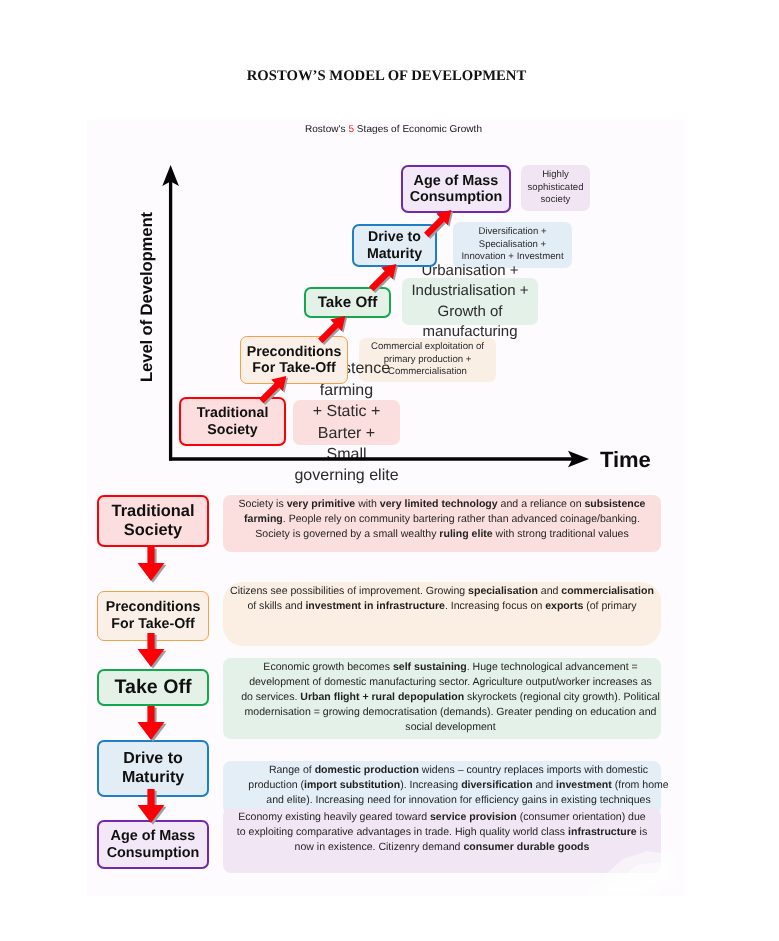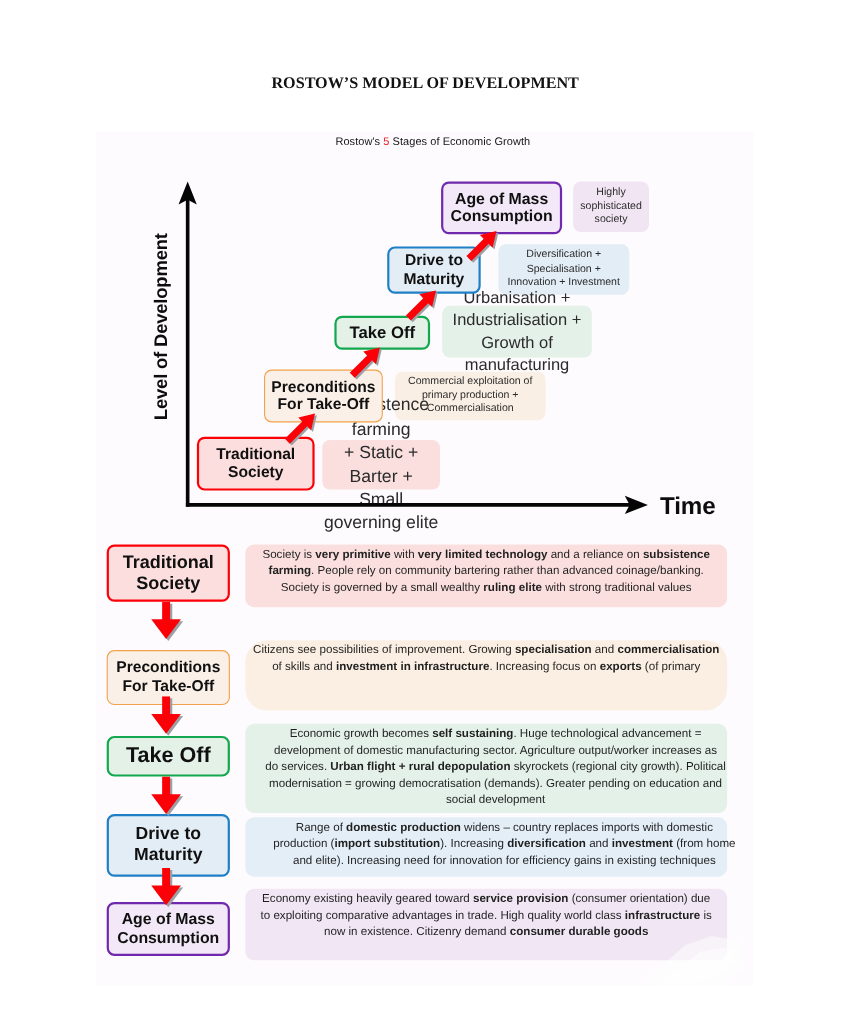--- a/index.html
+++ b/index.html
@@ -245,21 +245,21 @@
           <path class="ared" d="M 10.4 0 L 17.6 0 L 17.6 16.0 L 27.5 16.0 L 14.0 34.0 L 0.5 16.0 L 10.4 16.0 Z"></path>
         </svg>
       </div>
       <div class="srow" style="top:0;">
         <div class="sbox s-drive" style="top:245px;height:57px;font-size:16.0px;">
           <div>
             <div>Drive to</div>
             <div>Maturity</div>
           </div>
         </div>
-        <div class="stext t-drive" style="top:248px;height:54px;padding-left:44px;">
+        <div class="stext t-drive" style="top:266px;height:54px;padding-left:44px;">
             <div>
               <div class="pline"><span>Range of </span><b>domestic production</b><span> widens – country replaces imports with domestic</span></div>
               <div class="pline"><span>production (</span><b>import substitution</b><span>). Increasing </span><b>diversification</b><span> and </span><b>investment</b><span> (from home</span></div>
               <div class="pline"><span>and elite). Increasing need for innovation for efficiency gains in existing techniques</span></div>
             </div>
           </div>
         <svg class="vert-arrow" style="left:50px;top:294px;width:30px;height:36px;" viewBox="0 0 30 36">
           <g transform="translate(2.0,1.8)">
               <path class="ashadow" d="M 10.4 0 L 17.6 0 L 17.6 16.0 L 27.5 16.0 L 14.0 34.0 L 0.5 16.0 L 10.4 16.0 Z"></path>
             </g>

